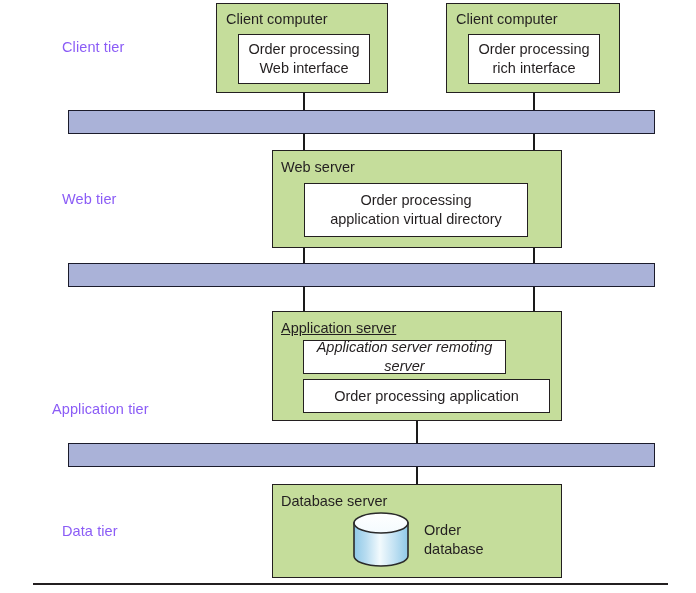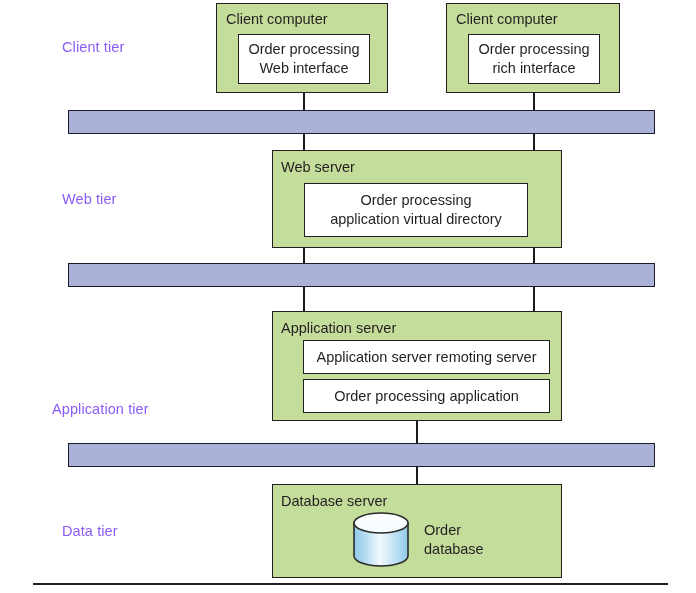--- a/index.html
+++ b/index.html
@@ -140,22 +140,22 @@
   <div class="node-box" style="left:272px; top:150px; width:290px; height:98px;"></div>
   <div class="node-title" style="left:281px; top:160px;">Web server</div>
   <div class="inner-box" style="left:304px; top:183px; width:224px; height:54px; white-space:pre-line;">Order processing
 application virtual directory</div>
 
   <div class="bus-bar" style="left:68px; top:263px; width:587px; height:24px;"></div>
 
   <div class="tier-label" style="left:52px; top:359px;margin-top:43px;">Application tier</div>
 
   <div class="node-box" style="left:272px; top:311px; width:290px; height:110px;"></div>
-  <div class="node-title" style="left:281px; top:321px;">Application server</div>
-  <div class="inner-box" style="left:303px; top:340px; width:247px; height:33px;">Application server remoting server</div>
+  <div class="node-title" style="left:281px; top:321px;text-decoration:underline;">Application server</div>
+  <div class="inner-box" style="left:303px; top:340px; width:203px; height:33px;font-style:italic;">Application server remoting server</div>
   <div class="inner-box" style="left:303px; top:379px; width:247px; height:32px;">Order processing application</div>
 
   <div class="bus-bar" style="left:68px; top:443px; width:587px; height:24px;"></div>
 
   <div class="tier-label" style="left:62px; top:524px;">Data tier</div>
 
   <div class="node-box" style="left:272px; top:484px; width:290px; height:94px;"></div>
   <div class="node-title" style="left:281px; top:494px;">Database server</div>
 
   <svg class="cylinder" style="left:352px; top:512px;" width="58" height="56" viewBox="0 0 58 56">

